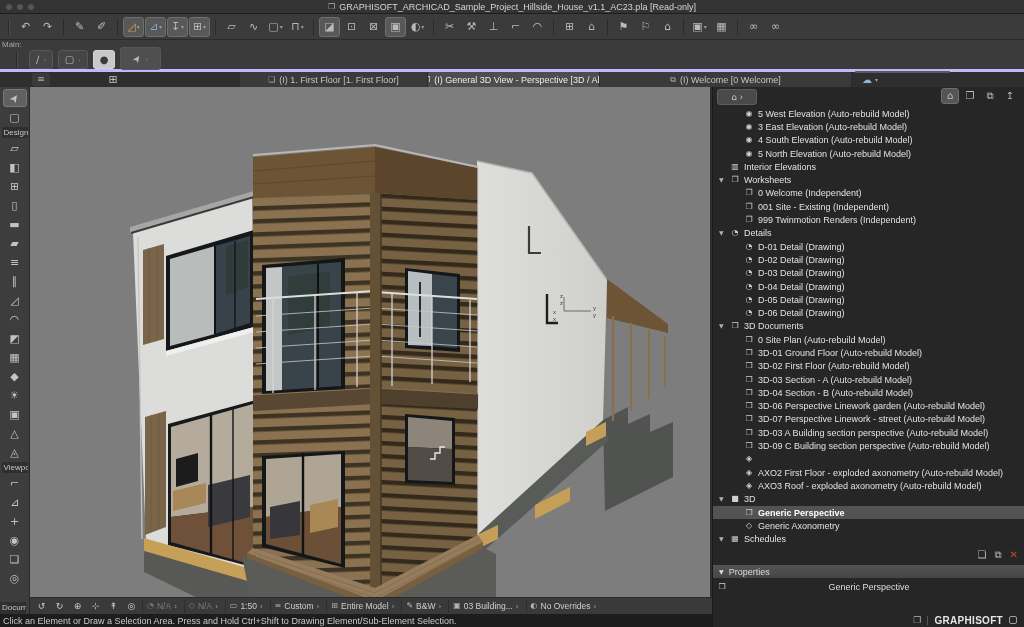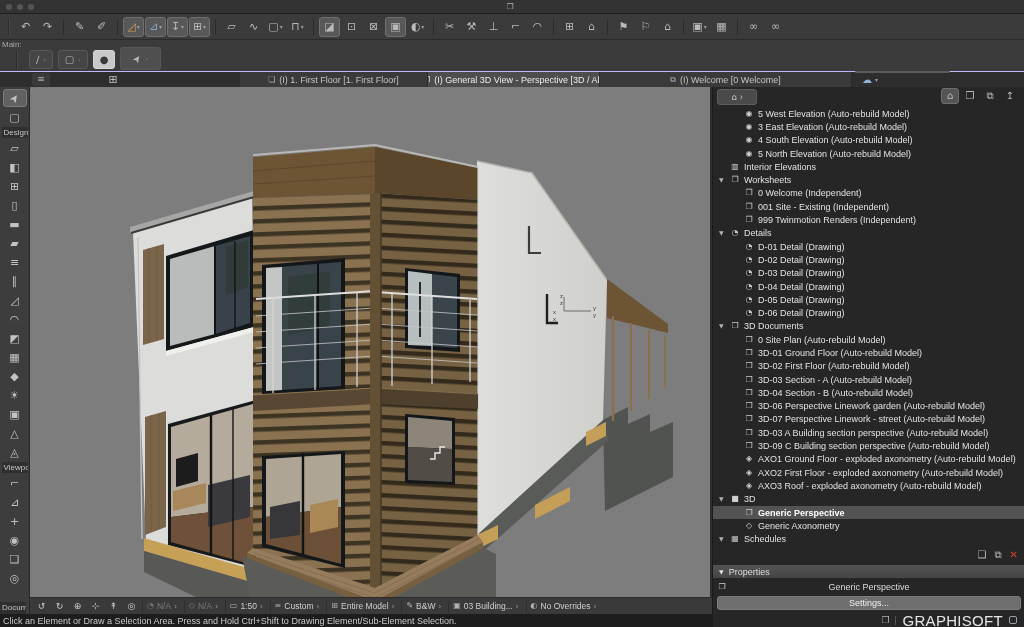--- a/index.html
+++ b/index.html
@@ -12,21 +12,21 @@
 .dot{width:6px;height:6px;border-radius:50%;background:#565656}
 .title-icon{color:#9db7cc;font-size:8px;margin-right:4px}
 
 .toolbar1{position:absolute;left:0;top:14px;width:1024px;height:26px;background:#3b3b3b;border-bottom:1px solid #2a2a2a;display:flex;align-items:center;padding:0 4px;gap:1px}
 .tb-handle{width:2px;height:16px;border-left:1px solid #2a2a2a;border-right:1px solid #4a4a4a;margin:0 4px}
 .tb-btn{height:20px;min-width:21px;display:flex;align-items:center;justify-content:center;border-radius:3px;color:#b9b9b9;font-size:11px;padding:0 2px;cursor:default}
 .tb-btn.on{background:#585858;border:1px solid #6f6f6f}
 .caret{font-size:6px;color:#9a9a9a;margin-left:1px}
 .tb-sep{width:1px;height:16px;background:#2b2b2b;margin:0 4px}
 
-.toolbar2{position:absolute;left:0;top:40px;width:1024px;height:32px;background:#3b3b3b;border-bottom:1px solid #c4b5fd}
+.toolbar2{position:absolute;left:0;top:40px;width:1024px;height:32px;background:#3b3b3b;border-bottom:3px solid #c4b5fd}
 .main-label{position:absolute;left:2px;top:0;font-size:8px;color:#a8a8a8}
 .main-row{position:absolute;left:16px;top:9px;display:flex;gap:5px;align-items:center}
 .mrow-handle{width:2px;height:18px;border-left:1px solid #2a2a2a;border-right:1px solid #4a4a4a;margin-right:6px}
 .mb{height:19px;padding:0 6px;background:#454545;border:1px solid #575757;border-radius:3px;display:flex;align-items:center;gap:3px;color:#b9b9b9;font-size:10px}
 .mb.light{background:#c9c9c9;color:#3a3a3a;border-color:#d5d5d5}
 .mb.wide{height:23px;margin-top:-2px;padding:0 12px;background:#4f4f4f}
 
 .tabbar{position:absolute;left:30px;top:72px;width:880px;height:15px;font-size:9px}
 .tabbar-menu{position:absolute;left:2px;top:1px;width:18px;height:13px;display:flex;align-items:center;justify-content:center;color:#b0b0b0;background:#3a3a3a;border-radius:2px;font-size:9px}
 .tab-popup{position:absolute;left:70px;top:0;width:26px;height:14px;display:flex;align-items:center;justify-content:center;color:#c0c0c0;font-size:11px}
@@ -66,21 +66,21 @@
 .tt-btn{font-size:10px;color:#b9b9b9}
 .props-header{position:absolute;left:0;top:478px;width:312px;height:13px;background:linear-gradient(#545454,#454545);display:flex;align-items:center;gap:5px;padding:0 6px;color:#ddd}
 .props-header .tri{font-size:6px}
 .view-row{position:absolute;left:0;top:492px;width:312px;height:15px;display:flex;align-items:center;color:#ddd}
 .view-row .tree-ico{margin-left:4px}
 .view-name{flex:1;text-align:center;margin-right:14px}
 .settings-btn{position:absolute;left:4px;top:509px;width:304px;height:14px;background:#6e6e6e;border:1px solid #7d7d7d;border-radius:3px;display:flex;align-items:center;justify-content:center;color:#f0f0f0}
 .brand-row{position:absolute;left:0;top:526px;width:312px;height:14px;display:flex;align-items:center;justify-content:flex-end;gap:6px;padding:0 8px;background:#262626}
 .brand-row .win-ico{color:#b5b5b5;font-size:9px}
 .brand-div{width:1px;height:9px;background:#555}
-.brand-name{font-weight:normal;color:#e6e6e6;font-size:15px;letter-spacing:.3px}
+.brand-name{font-weight:bold;color:#e6e6e6;font-size:10px;letter-spacing:.3px}
 .brand-mark{width:8px;height:8px;border:1.5px solid #9aa0a6;border-radius:2px}
 
 .quickbar{position:absolute;left:30px;top:597px;width:682px;height:17px;background:#3a3a3a;border-top:1px solid #2a2a2a;display:flex;align-items:center;padding:0 4px;gap:3px;font-size:8.5px;color:#cfcfcf}
 .qn-btn{width:15px;height:14px;display:flex;align-items:center;justify-content:center;color:#c9c9c9;font-size:9px}
 .qo-item{display:flex;align-items:center;gap:3px;padding:0 4px;border-left:1px solid #2e2e2e;height:13px;white-space:nowrap}
 .qo-item.dim .qo-label,.qo-item.dim .glyph{color:#7a7a7a}
 .qo-item .glyph{font-size:8px;color:#b5b5b5}
 .qo-chev{color:#9a9a9a;font-size:8px}
 
 .hintbar{position:absolute;left:0;top:614px;width:1024px;height:13px;background:#1d1d1d;display:flex;align-items:center;padding:0 3px;font-size:9px;color:#cbcbcb;white-space:nowrap;overflow:hidden}
@@ -90,20 +90,21 @@
 
 <div class="app">
 
   <div class="titlebar">
     <div class="traffic">
       <span class="dot"></span>
       <span class="dot"></span>
       <span class="dot"></span>
     </div>
     <span class="title-icon glyph">❒</span>
+    <span>GRAPHISOFT_ARCHICAD_Sample_Project_Hillside_House_v1.1_AC23.pla [Read-only]</span>
   </div>
 
   <div class="toolbar1">
       <div class="tb-handle"></div>
       <div class="tb-btn">
         <span class="glyph">↶</span>
       </div>
       <div class="tb-btn">
         <span class="glyph">↷</span>
       </div>
@@ -624,21 +625,20 @@
           <span class="tree-lbl">3D-03 A Building section perspective (Auto-rebuild Model)</span>
         </div>
         <div class="tree-row" style="padding-left: 20px;">
           <span class="tree-arrow glyph"></span>
           <span class="tree-ico glyph">❒</span>
           <span class="tree-lbl">3D-09 C Building section perspective (Auto-rebuild Model)</span>
         </div>
         <div class="tree-row" style="padding-left: 20px;">
           <span class="tree-arrow glyph"></span>
           <span class="tree-ico glyph">◈</span>
-          <span class="tree-lbl">AXO1 Ground Floor - exploded axonometry (Auto-rebuild Model)</span>
         </div>
         <div class="tree-row" style="padding-left: 20px;">
           <span class="tree-arrow glyph"></span>
           <span class="tree-ico glyph">◈</span>
           <span class="tree-lbl">AXO2 First Floor - exploded axonometry (Auto-rebuild Model)</span>
         </div>
         <div class="tree-row" style="padding-left: 20px;">
           <span class="tree-arrow glyph"></span>
           <span class="tree-ico glyph">◈</span>
           <span class="tree-lbl">AXO3 Roof - exploded axonometry (Auto-rebuild Model)</span>
@@ -670,21 +670,20 @@
         <span class="tt-btn glyph" style="color: rgb(213, 68, 47);">✕</span>
       </div>
     <div class="props-header">
       <span class="tri glyph">▼</span>
       <span>Properties</span>
     </div>
     <div class="view-row">
       <span class="tree-ico glyph">❒</span>
       <span class="view-name">Generic Perspective</span>
     </div>
-    <div class="settings-btn">Settings...</div>
     <div class="brand-row">
       <span class="win-ico glyph">❐</span>
       <span class="brand-div"></span>
       <span class="brand-name">GRAPHISOFT</span>
       <span class="brand-mark"></span>
     </div>
   </div>
 
   <div class="quickbar">
       <div class="qn-btn glyph">↺</div>

